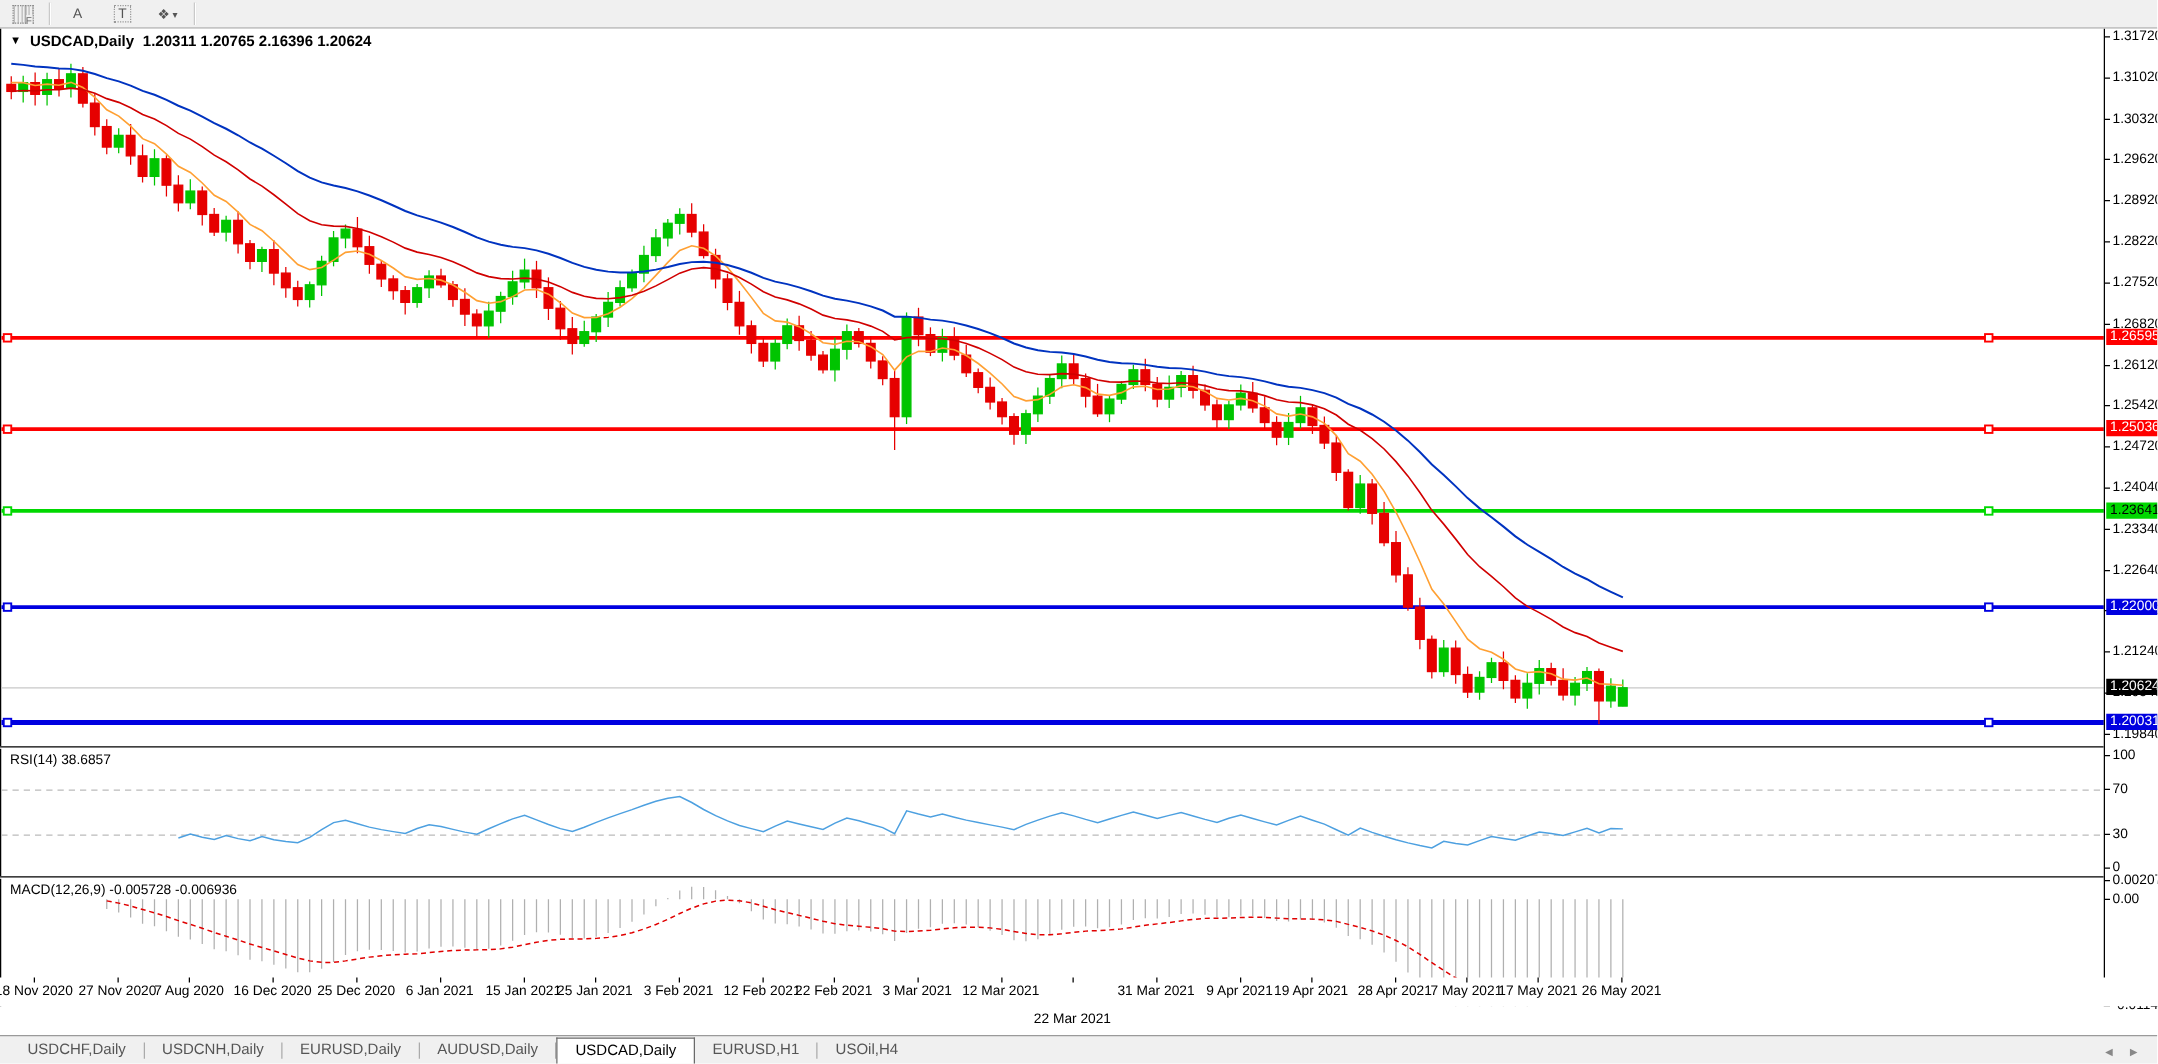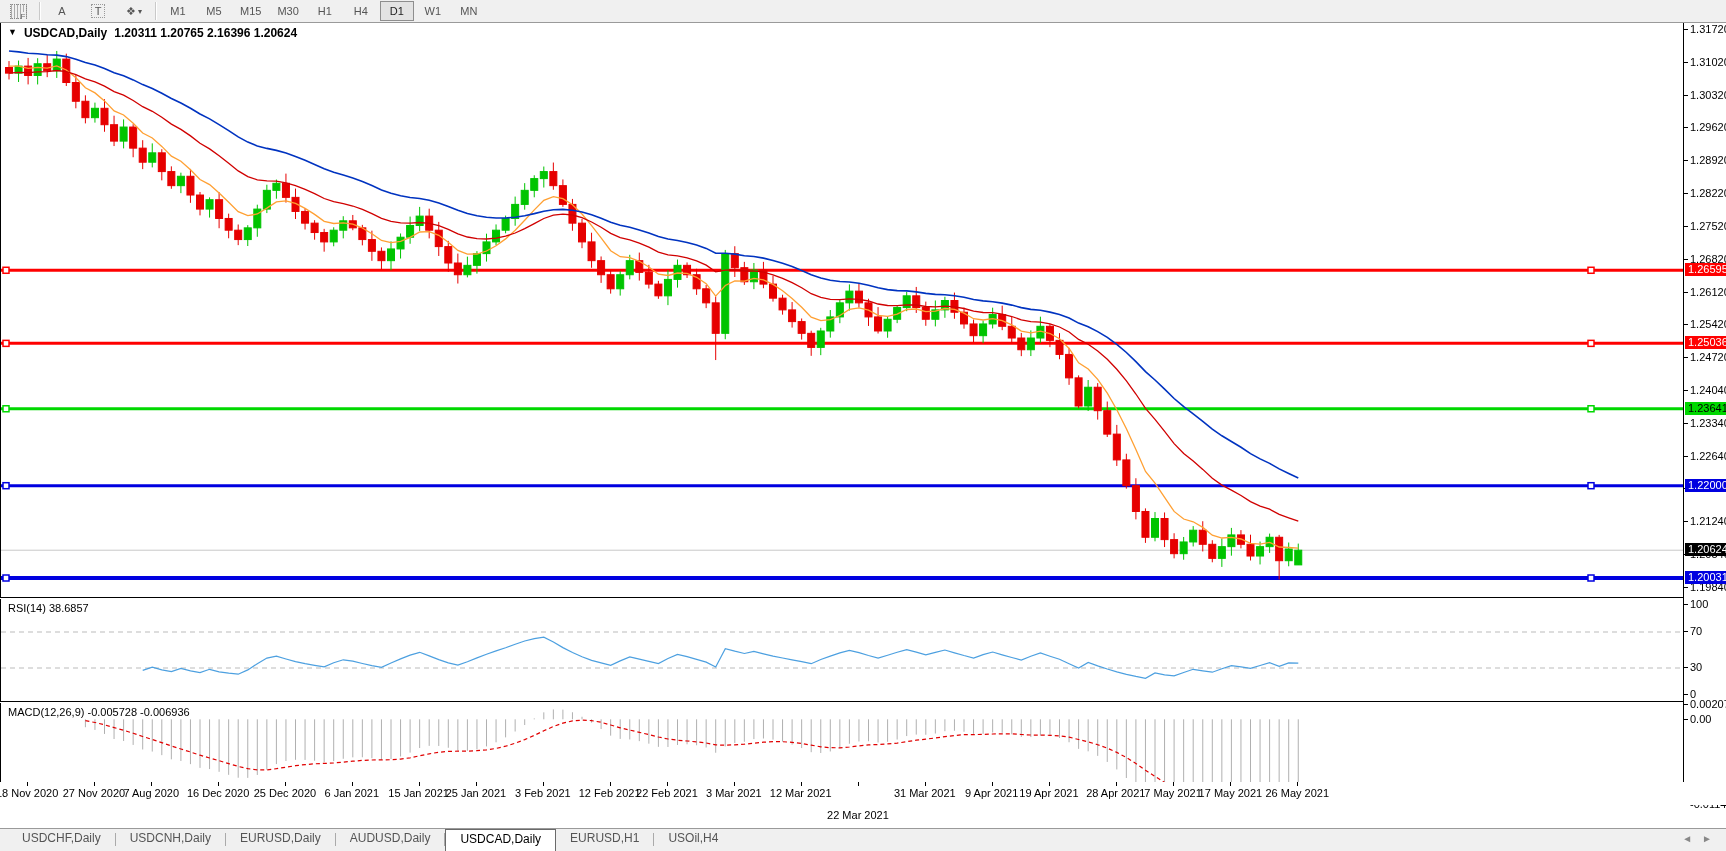--- a/index.html
+++ b/index.html
@@ -35,21 +35,21 @@
   #chart-title .tri{font-size:9px;margin-top:1px;}
   .ind-label{position:absolute;left:7px;top:3px;font-size:11px;z-index:4;}
 
   
   #datebar{position:absolute;left:0;top:782px;width:1726px;height:23px;background:#fff;}
   .dtick{position:absolute;top:0;width:1px;height:4px;background:#000;}
   .dlabel{position:absolute;top:5px;transform:translateX(-50%);white-space:nowrap;font-size:11px;}
 
   
   #tabbar{position:absolute;left:0;top:828px;width:1726px;height:23px;background:#f0f0f0;
-          border-top:1px solid #9a9a9a;display:flex;align-items:flex-start;}
+          border-top:1px solid #9a9a9a;display:flex;align-items:center;}
   .tab{height:19px;line-height:19px;padding:0 14px;color:#555;font-size:12px;position:relative;cursor:default;}
   .tab.active{background:#fff;border:1px solid #6a6a6a;border-bottom:none;color:#000;margin-top:0px;height:21px;z-index:2;}
   .tab-sep{width:1px;height:13px;background:#aaa;margin-top:4px;}
   #tab-scroll{margin-left:auto;display:flex;gap:10px;padding-right:14px;color:#888;font-size:10px;margin-top:4px;}
   svg{display:block;}
 </style>
 </head>
 <body>
 
 <div id="app">
@@ -65,31 +65,20 @@
         <span>A</span>
       </div>
     <div class="tb-btn">
         <span class="icon-T">T</span>
       </div>
     <div class="tb-btn">
       <span>❖</span>
       <span class="caret">▾</span>
     </div>
     <div class="tb-sep"></div>
-    <div id="period-group" style="display:flex;">
-        <div class="tb-btn">M1</div>
-        <div class="tb-btn">M5</div>
-        <div class="tb-btn">M15</div>
-        <div class="tb-btn">M30</div>
-        <div class="tb-btn">H1</div>
-        <div class="tb-btn">H4</div>
-        <div class="tb-btn active">D1</div>
-        <div class="tb-btn">W1</div>
-        <div class="tb-btn">MN</div>
-      </div>
   </div>
 
   <div id="chartwrap">
     <div class="pane" id="pane-main">
       <div id="chart-title">
         <span class="tri">▼</span>
         <span>USDCAD,Daily</span>
         <span>1.20311 1.20765 2.16396 1.20624</span>
       </div>
       <svg id="svg-main" width="1683" height="574">

